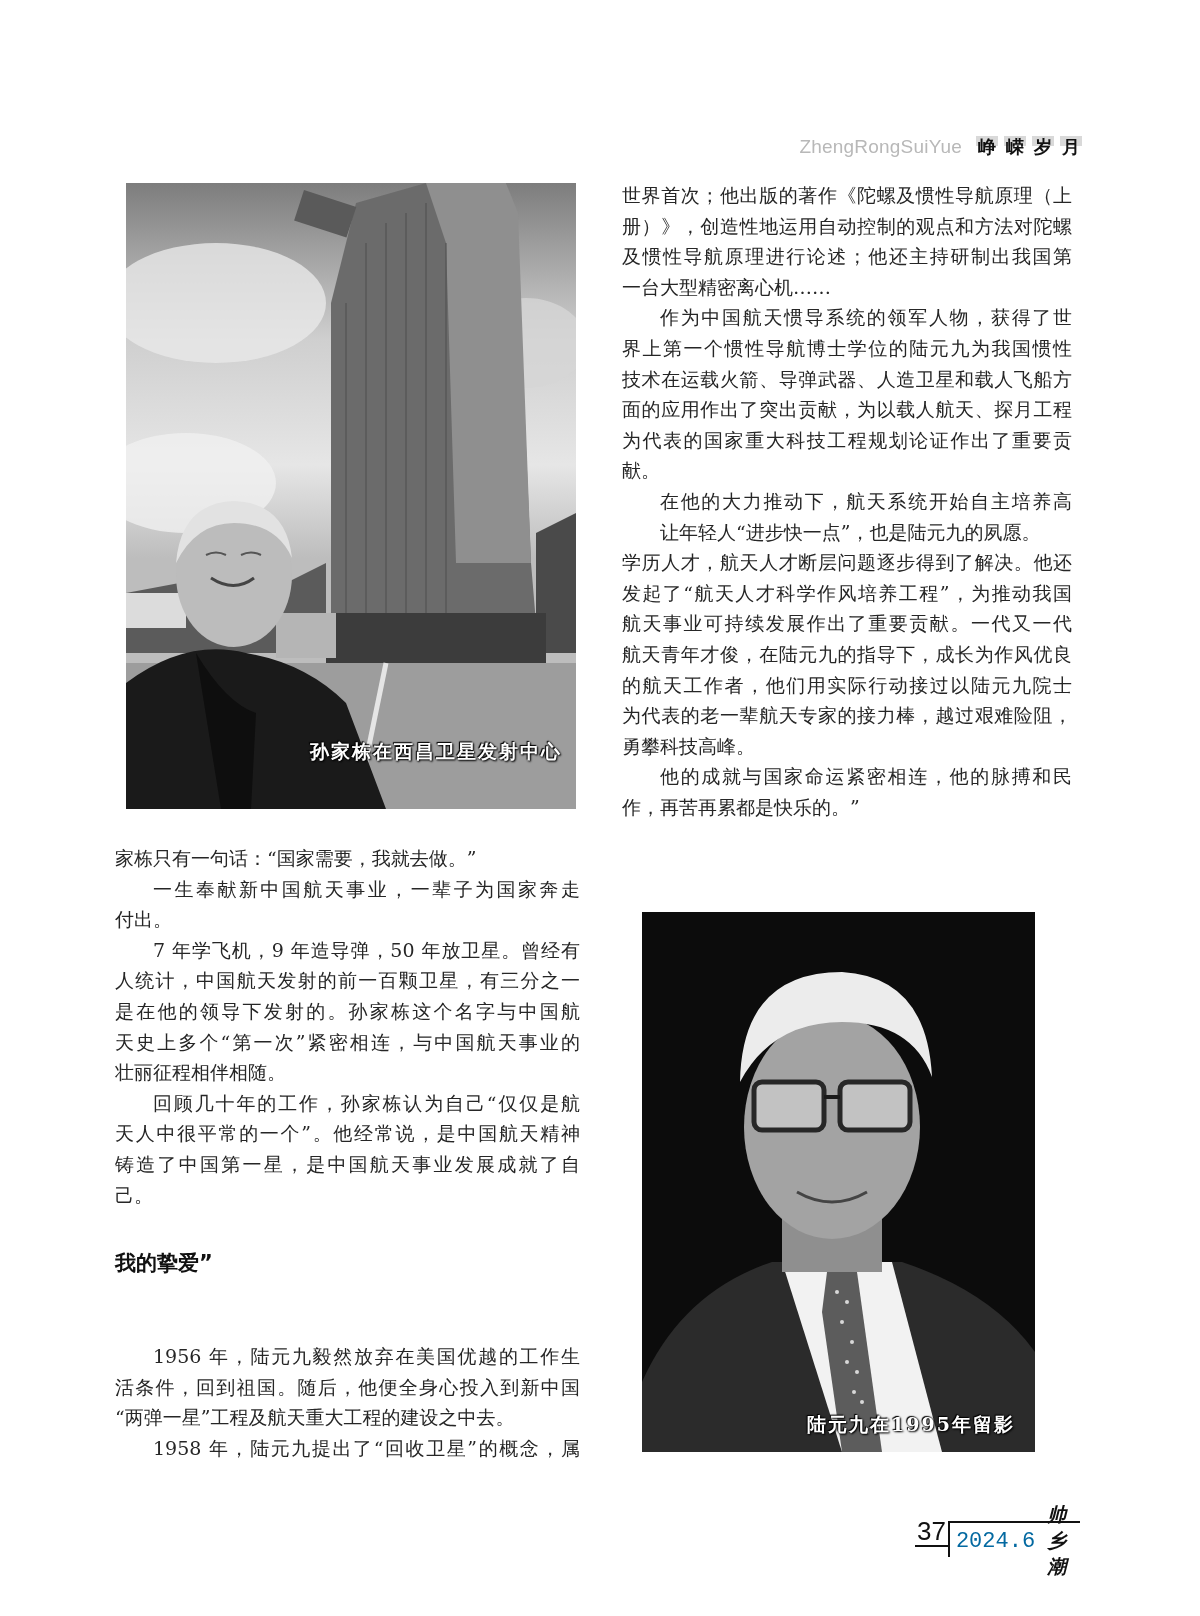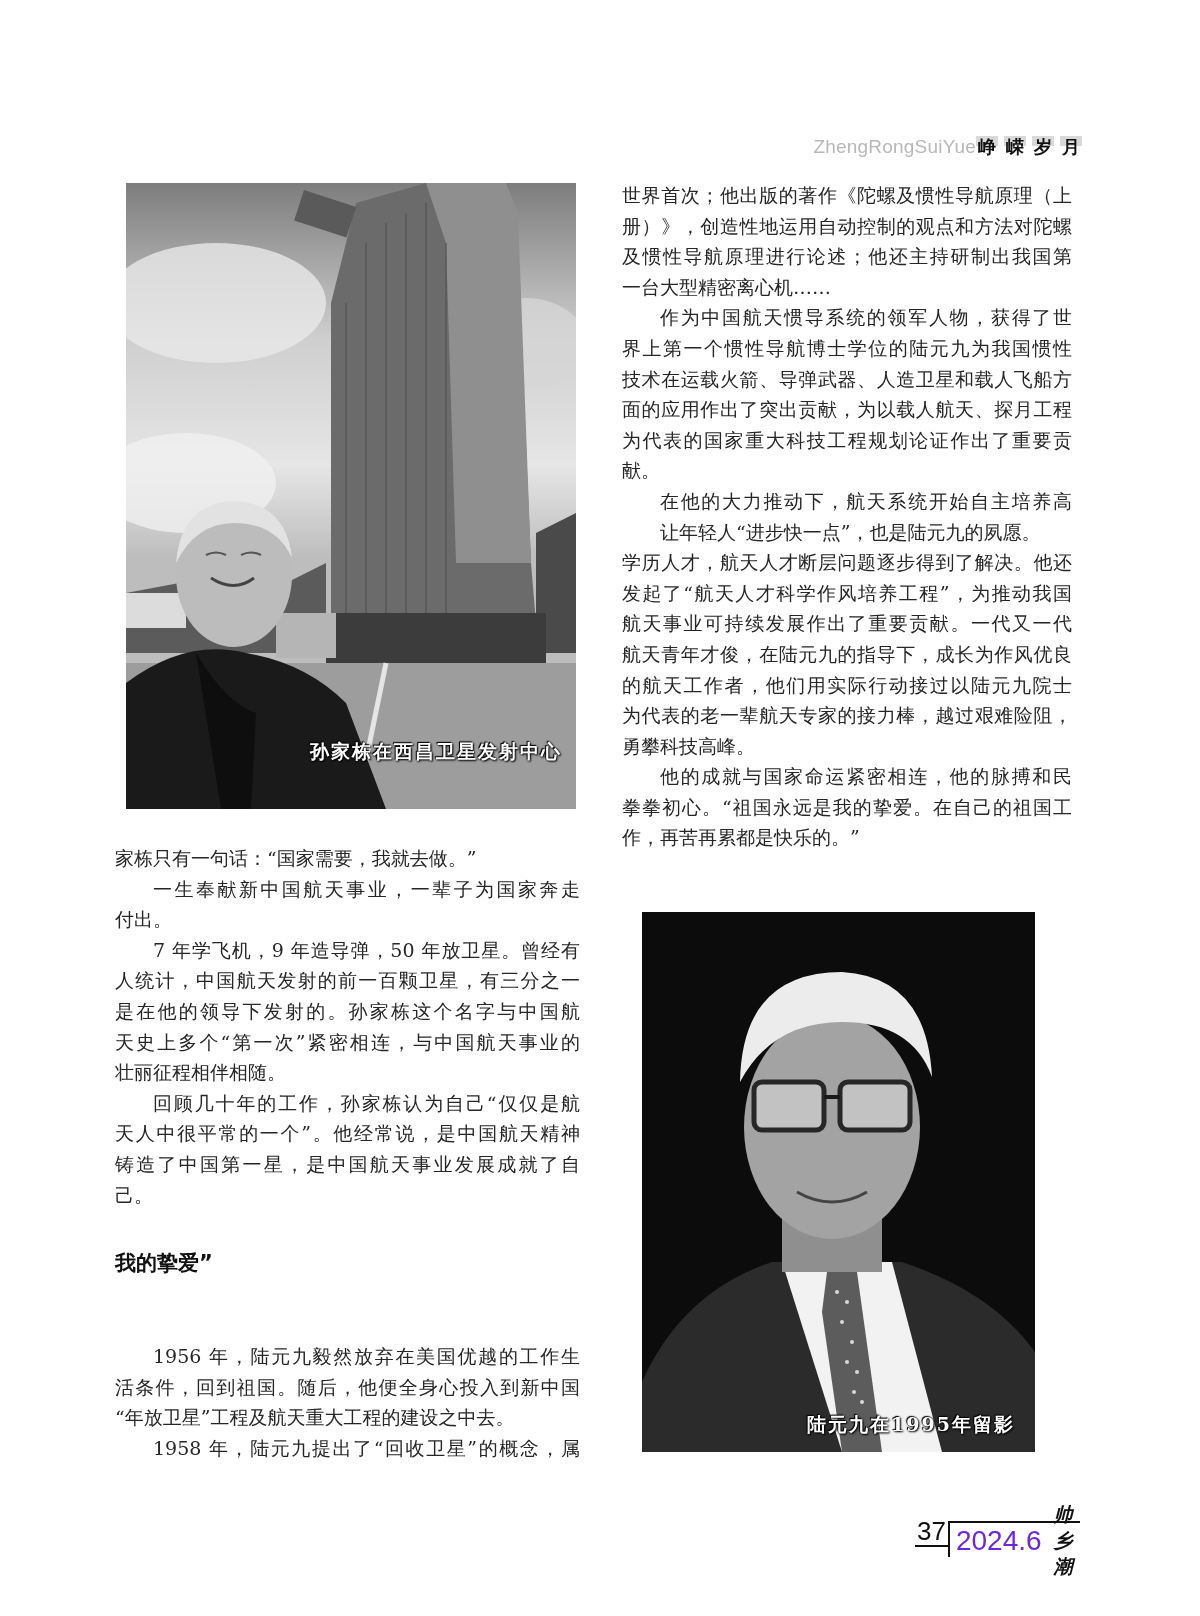--- a/index.html
+++ b/index.html
@@ -1,18 +1,18 @@
 <!DOCTYPE html>
 <html><head>
 <meta charset="utf-8">
 <style>
   html, body { margin: 0; padding: 0; background: #ffffff; }
   body { width: 1200px; height: 1616px; position: relative; overflow: hidden;
          font-family: "DejaVu Serif", "Liberation Serif", serif; color: #222; }
-  .header { position: absolute; top: 136px; right: 118px; display: flex; }
+  .header { position: absolute; top: 136px; right: 118px; display: flex; gap: 14px; }
   .header .pinyin { font-family: "Liberation Sans", "DejaVu Sans", sans-serif; font-size: 19px; color: #b8b8b8; letter-spacing: 0.2px; }
   .header .chars { display: flex; gap: 6px; }
   .header .chars span { display: inline-block; width: 22px; height: 22px; line-height: 22px; text-align: center;
         font-family: "DejaVu Sans", sans-serif; font-weight: bold; font-size: 18px; color: #111;
         background: linear-gradient(#d9d9d9 0 45%, transparent 45%); }
   .col { position: absolute; font-size: 19px; line-height: 30.6px; color: #262626; }
   .col .line { white-space: nowrap; display: block; text-align: justify; text-align-last: justify; height: 30.6px; }
   .col .line.last { text-align-last: left; }
   .col .line.ind { padding-left: 38px; }
   .left { left: 115px; top: 843px; width: 465px; }
@@ -26,21 +26,21 @@
   .photo1 { left: 126px; top: 183px; width: 450px; height: 626px;
      background:
        linear-gradient(180deg, #8a8a8a 0%, #c9c9c9 18%, #a8a8a8 32%, #d8d8d8 44%, #6f6f6f 52%, #9a9a9a 62%, #5a5a5a 70%, #8c8c8c 100%); }
   .photo2 { left: 642px; top: 912px; width: 393px; height: 540px; background: #737373; }
   .caption { position: absolute; font-family: "DejaVu Serif", serif; font-weight: bold; font-size: 19px; color: #fff;
      text-shadow: 0 0 2px #000, 1px 1px 2px #000, -1px -1px 1px #000; letter-spacing: 2px; white-space: nowrap; }
   .footer { position: absolute; top: 1490px; left: 915px; display: flex; align-items: flex-end; }
   .footer .pagenum { font-family: "Liberation Sans", sans-serif; font-size: 26px; color: #111; border-bottom: 2px solid #111;
      padding: 0 2px; line-height: 28px; margin-top: 27px; }
   .footer .rest { border-left: 2px solid #111; border-top: 2px solid #111; padding: 2px 6px 0 6px; display: flex; align-items: center; gap: 12px; margin-bottom: -10px; height: 32px; width: 118px; }
-  .footer .date { font-family: Liberation Sans, sans-serif; font-size: 28px; color: #6d28d9; }
+  .footer .date { font-family: Liberation Mono, monospace; font-size: 22px; color: #0369a1; }
   .footer .logo { font-family: "DejaVu Serif", serif; font-style: italic; font-weight: bold; font-size: 19px; color: #111; letter-spacing: 1px; }
 </style>
 </head>
 <body>
 
 <div class="header">
   <span class="pinyin">ZhengRongSuiYue</span>
   <span class="chars">
     <span>峥</span>
     <span>嵘</span>
@@ -142,21 +142,20 @@
   <span class="line ind">在他的大力推动下，航天系统开始自主培养高</span>
   <span class="line ind last">让年轻人“进步快一点”，也是陆元九的夙愿。</span>
   <span class="line">学历人才，航天人才断层问题逐步得到了解决。他还</span>
   <span class="line">发起了“航天人才科学作风培养工程”，为推动我国</span>
   <span class="line">航天事业可持续发展作出了重要贡献。一代又一代</span>
   <span class="line">航天青年才俊，在陆元九的指导下，成长为作风优良</span>
   <span class="line">的航天工作者，他们用实际行动接过以陆元九院士</span>
   <span class="line">为代表的老一辈航天专家的接力棒，越过艰难险阻，</span>
   <span class="line last">勇攀科技高峰。</span>
   <span class="line ind">他的成就与国家命运紧密相连，他的脉搏和民</span>
-  <span class="line">拳拳初心。“祖国永远是我的挚爱。在自己的祖国工</span>
   <span class="line last">作，再苦再累都是快乐的。”</span>
 </div>
 
 <div class="col left">
   <span class="line last">家栋只有一句话：“国家需要，我就去做。”</span>
   <span class="line ind">一生奉献新中国航天事业，一辈子为国家奔走</span>
   <span class="line last">付出。</span>
   <span class="line ind">7 年学飞机，9 年造导弹，50 年放卫星。曾经有</span>
   <span class="line">人统计，中国航天发射的前一百颗卫星，有三分之一</span>
   <span class="line">是在他的领导下发射的。孙家栋这个名字与中国航</span>
@@ -168,21 +167,21 @@
   <span class="line last">己。</span>
 </div>
 
 <div class="heading">
   <span class="l2">我的挚爱”</span>
 </div>
 
 <div class="col left2">
   <span class="line ind">1956 年，陆元九毅然放弃在美国优越的工作生</span>
   <span class="line">活条件，回到祖国。随后，他便全身心投入到新中国</span>
-  <span class="line last">“年放卫星”工程及航天重大工程的建设之中去。</span>
+  <span class="line last">“两弹一星”工程及航天重大工程的建设之中去。</span>
   <span class="line ind">1958 年，陆元九提出了“回收卫星”的概念，属</span>
 </div>
 
 <div class="footer">
   <span class="pagenum">37</span>
   <span class="rest">
     <span class="date">2024.6</span>
     <span class="logo">帅乡潮</span>
   </span>
 </div>

